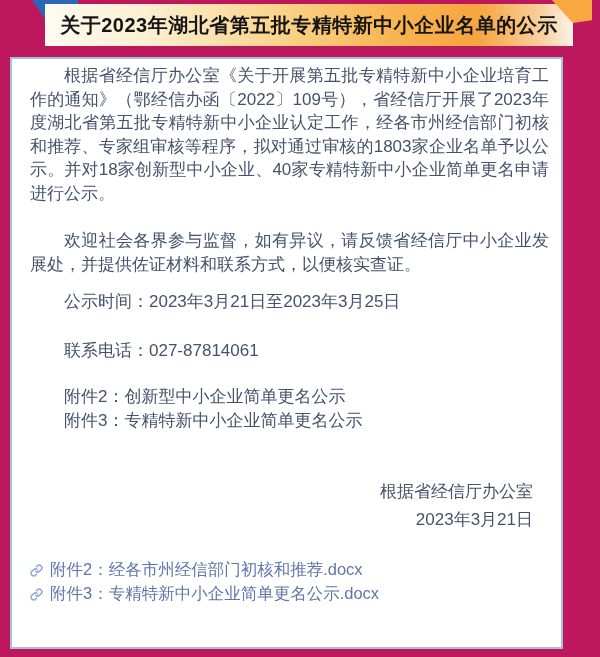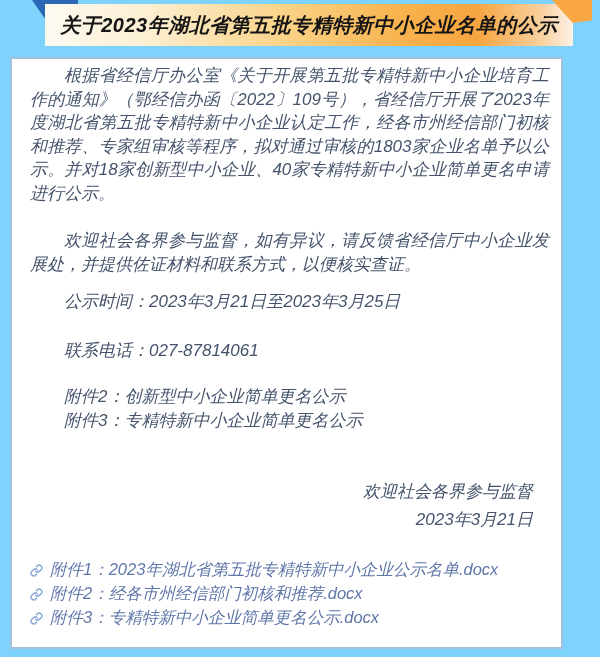--- a/index.html
+++ b/index.html
@@ -5,23 +5,22 @@
   html, body {
     margin: 0;
     padding: 0;
     background: #ffffff;
     font-family: "Liberation Sans", sans-serif;
   }
   .page {
     position: relative;
     width: 600px;
     height: 657px;
-    background: #7dd3fc;
+    background: #be185d;
     overflow: hidden;
-    font-style: italic;
   }
   
   .accent-blue {
     position: absolute;
     left: 32px; top: 0;
     width: 46px; height: 20px;
     background: #2b67b5;
     clip-path: polygon(0 0, 100% 0, 100% 100%, 30% 100%);
     z-index: 1;
   }
@@ -125,35 +124,26 @@
     <div class="line-period">公示时间：2023年3月21日至2023年3月25日</div>
 
     <div class="line-phone">联系电话：027-87814061</div>
 
     <div class="att-list">
       <div class="att-item">附件2：创新型中小企业简单更名公示</div>
       <div class="att-item">附件3：专精特新中小企业简单更名公示</div>
     </div>
 
     <div class="signature">
-      <div>欢迎社会各界参与监督</div>
+      <div>根据省经信厅办公室</div>
       <div>2023年3月21日</div>
     </div>
 
     <div class="links">
 
-      <a class="link-row">
-        <span class="link-icon">
-          <svg viewBox="0 0 24 24" width="13" height="13" fill="none" stroke="currentColor" stroke-width="2.6" stroke-linecap="round" stroke-linejoin="round">
-            <path d="M10.5 13.5a5 5 0 0 0 7.07 0l3-3a5 5 0 0 0-7.07-7.07l-1.5 1.5"></path>
-            <path d="M13.5 10.5a5 5 0 0 0-7.07 0l-3 3a5 5 0 0 0 7.07 7.07l1.5-1.5"></path>
-          </svg>
-        </span>
-        <span class="link-label">附件1：2023年湖北省第五批专精特新中小企业公示名单.docx</span>
-      </a>
 
       <a class="link-row">
         <span class="link-icon">
           <svg viewBox="0 0 24 24" width="13" height="13" fill="none" stroke="currentColor" stroke-width="2.6" stroke-linecap="round" stroke-linejoin="round">
             <path d="M10.5 13.5a5 5 0 0 0 7.07 0l3-3a5 5 0 0 0-7.07-7.07l-1.5 1.5"></path>
             <path d="M13.5 10.5a5 5 0 0 0-7.07 0l-3 3a5 5 0 0 0 7.07 7.07l1.5-1.5"></path>
           </svg>
         </span>
         <span class="link-label">附件2：经各市州经信部门初核和推荐.docx</span>
       </a>

